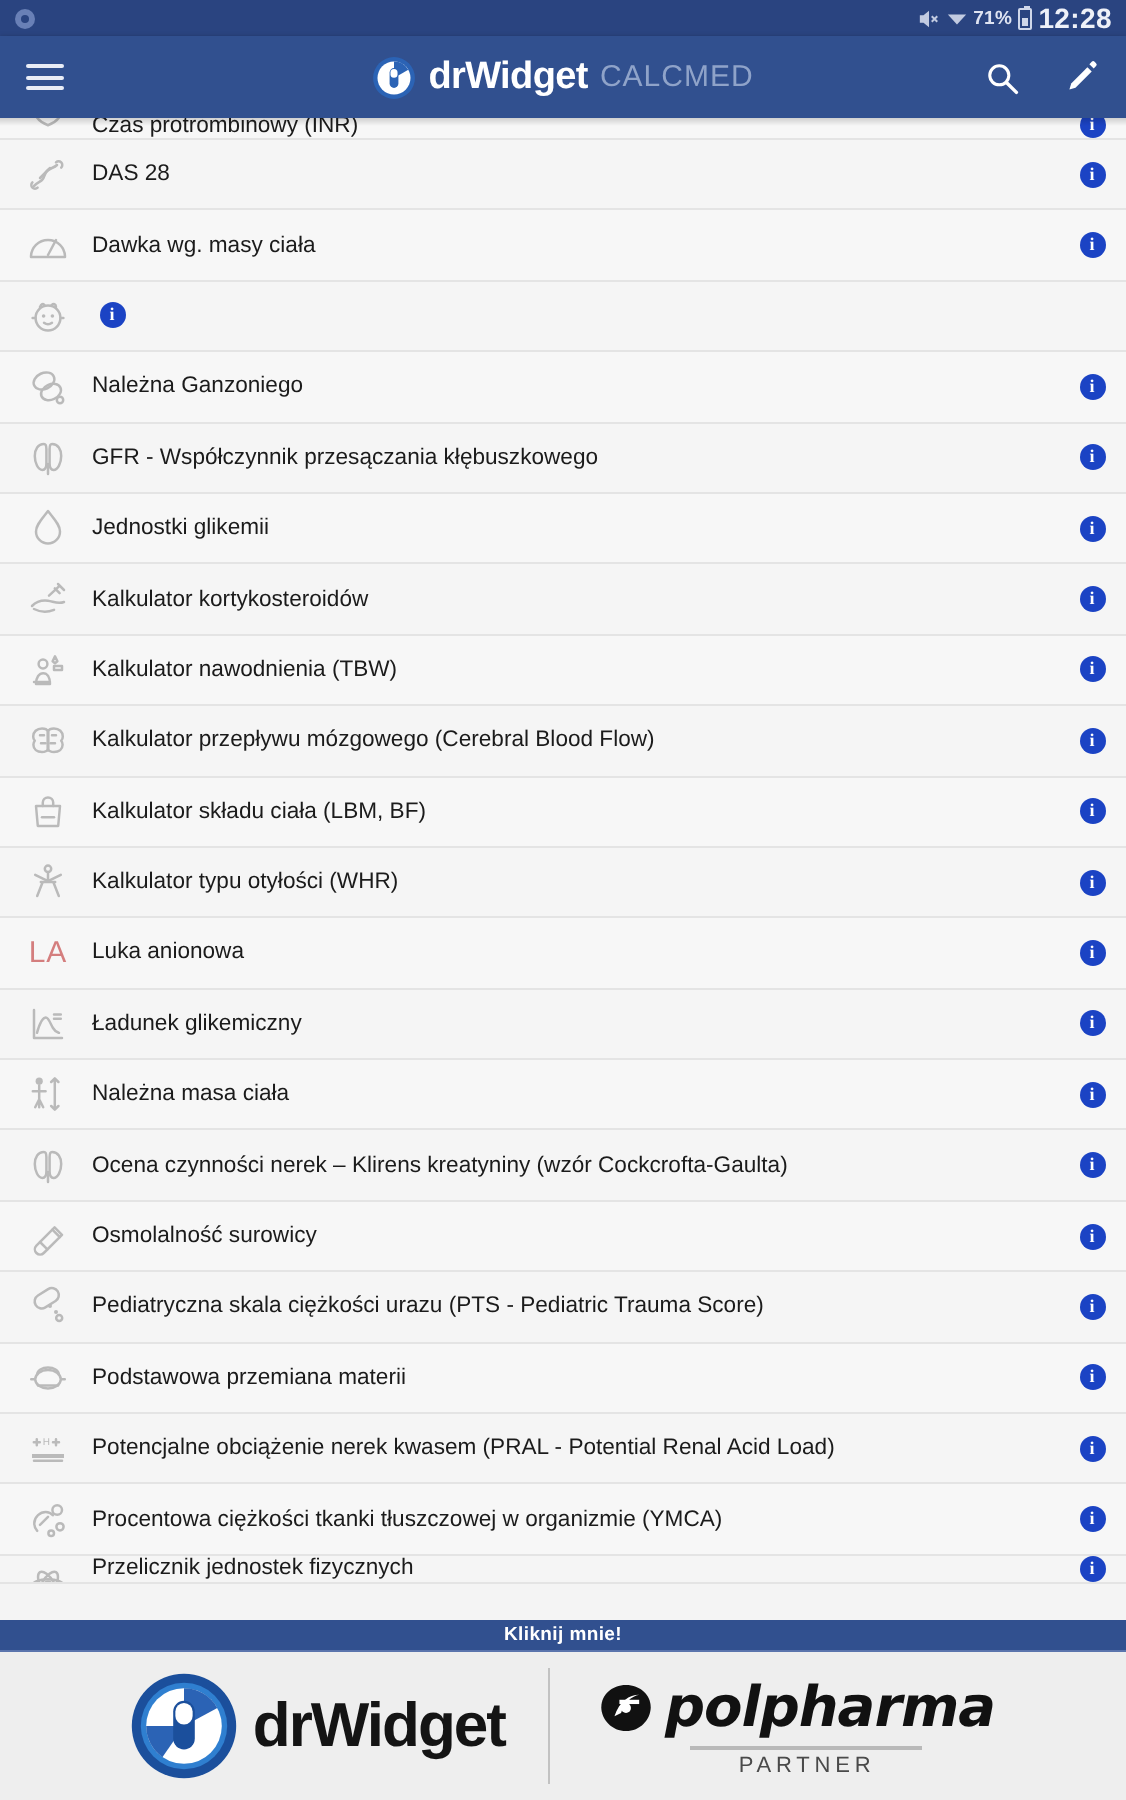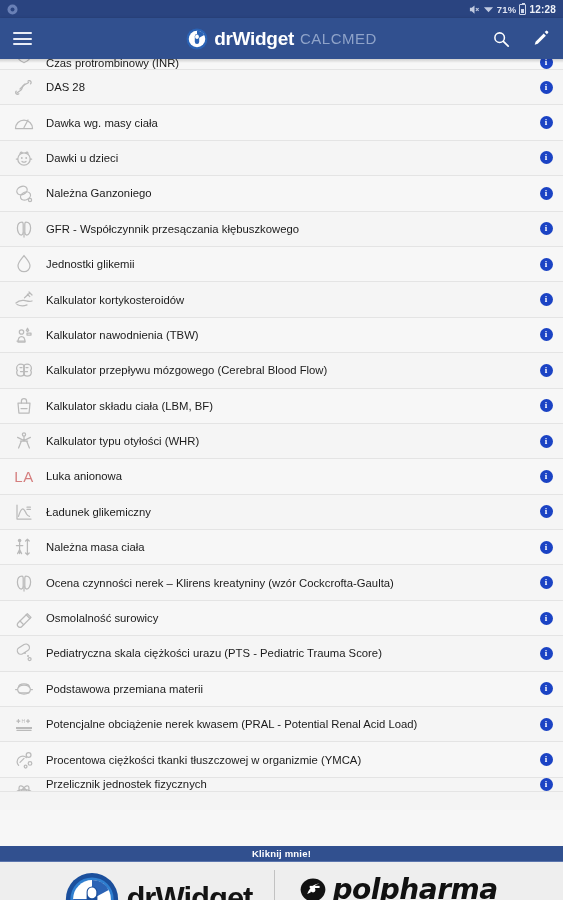--- a/index.html
+++ b/index.html
@@ -23,21 +23,21 @@
   .sb-batt{
     width:7px;height:11px;border:1px solid #cfd7ea;border-radius:1px;
     position:relative;display:inline-block;
   }
   .sb-batt:before{
     content:"";position:absolute;left:1px;right:1px;bottom:1px;top:4px;background:#cfd7ea;
   }
   .sb-batt:after{
     content:"";position:absolute;top:-2px;left:2px;width:3px;height:1px;background:#cfd7ea;
   }
-  .sb-time{font-size:10px;font-weight:bold;color:#eef1f8;}
+  .sb-time{font-size:14px;font-weight:bold;color:#eef1f8;}
   .sb-pct{font-size:9.5px;font-weight:bold;}
 
   
   .appbar{
     height:41px;background:#31508f;position:relative;
     display:flex;align-items:center;
     box-shadow:0 1px 3px rgba(0,0,0,.35);
   }
   .hamburger{
     width:44px;height:41px;display:flex;flex-direction:column;
@@ -112,21 +112,21 @@
     background:linear-gradient(to bottom,rgba(0,0,0,.16),rgba(0,0,0,0));
     pointer-events:none;z-index:5;
   }
 
   
   .banner{
     position:absolute;left:0;right:0;bottom:0;height:90px;
   }
   .banner-strip{
     height:16px;background:#31508f;display:flex;align-items:center;justify-content:center;
-    cursor:pointer;border-bottom:1px solid #5b75ad;margin-top:36px;
+    cursor:pointer;border-bottom:1px solid #5b75ad;
   }
   .banner-strip span{
     font-size:9.5px;color:#ffffff;font-weight:bold;letter-spacing:.2px;
   }
   .banner-body{
     height:74px;background:#eeeeee;display:flex;align-items:center;
     justify-content:center;gap:0;cursor:pointer;
   }
   .bb-left{
     display:flex;align-items:center;gap:7px;padding-right:22px;
@@ -253,21 +253,20 @@
         <div class="row-ico">
           <svg width="22" height="22" viewBox="0 0 22 22">
             <circle cx="11" cy="12" r="6.2" stroke="#8a8a8a" stroke-width="1.25" fill="none" stroke-linecap="round" stroke-linejoin="round"></circle>
             <path d="M7 6.5c.6-1.4 1.6-2 2.2-.9M12.8 5.6c1 -1 2.2-.6 2.2.9" stroke="#8a8a8a" stroke-width="1.25" fill="none" stroke-linecap="round" stroke-linejoin="round"></path>
             <circle cx="8.8" cy="11" r=".9" fill="#8a8a8a"></circle>
             <circle cx="13.2" cy="11" r=".9" fill="#8a8a8a"></circle>
             <path d="M9 14.4c1.3 1 2.7 1 4 0" stroke="#8a8a8a" stroke-width="1.25" fill="none" stroke-linecap="round" stroke-linejoin="round"></path>
             <path d="M4.6 12h-1.3M18.7 12H17.4" stroke="#8a8a8a" stroke-width="1.25" fill="none" stroke-linecap="round" stroke-linejoin="round"></path>
           </svg>
         </div>
-        <div class="row-label">Dawki u dzieci</div>
         <div class="row-info">
           <span class="info-badge">i</span>
         </div>
       </div>
       <div class="row">
         <div class="row-ico">
           <svg width="22" height="22" viewBox="0 0 22 22">
             <ellipse cx="9" cy="8.5" rx="5.4" ry="4" transform="rotate(-25 9 8.5)" stroke="#8a8a8a" stroke-width="1.25" fill="none" stroke-linecap="round" stroke-linejoin="round"></ellipse>
             <ellipse cx="12.5" cy="14" rx="5.2" ry="3.8" transform="rotate(-25 12.5 14)" stroke="#8a8a8a" stroke-width="1.25" fill="none" stroke-linecap="round" stroke-linejoin="round"></ellipse>
             <circle cx="17" cy="18" r="1.6" stroke="#8a8a8a" stroke-width="1.25" fill="none" stroke-linecap="round" stroke-linejoin="round"></circle>

